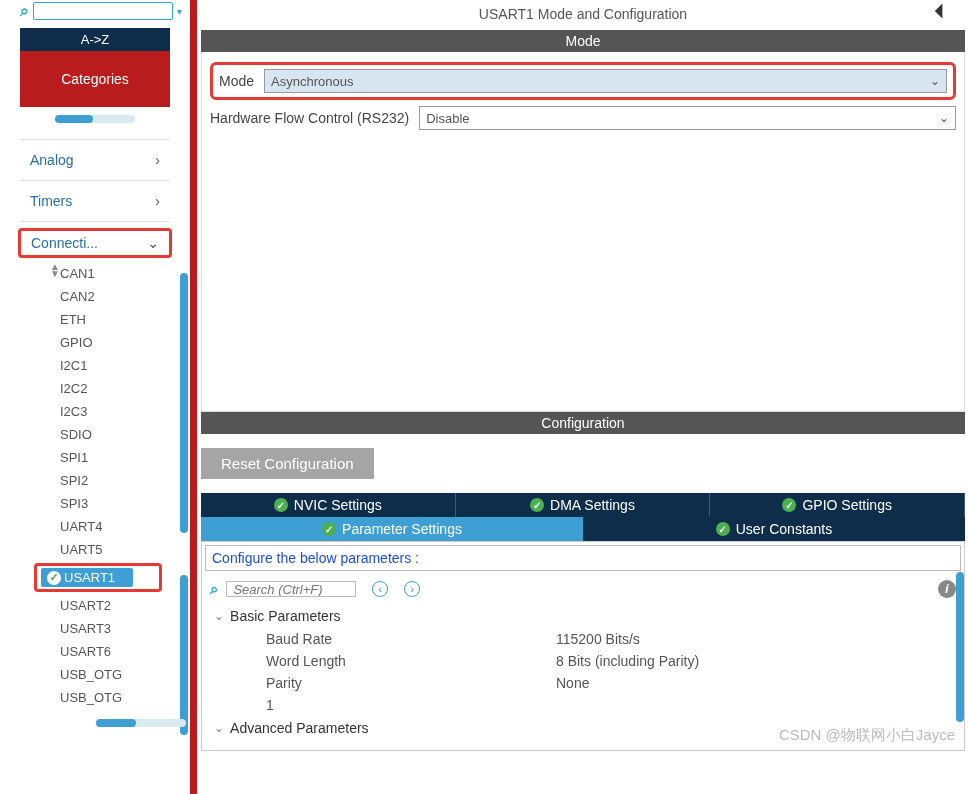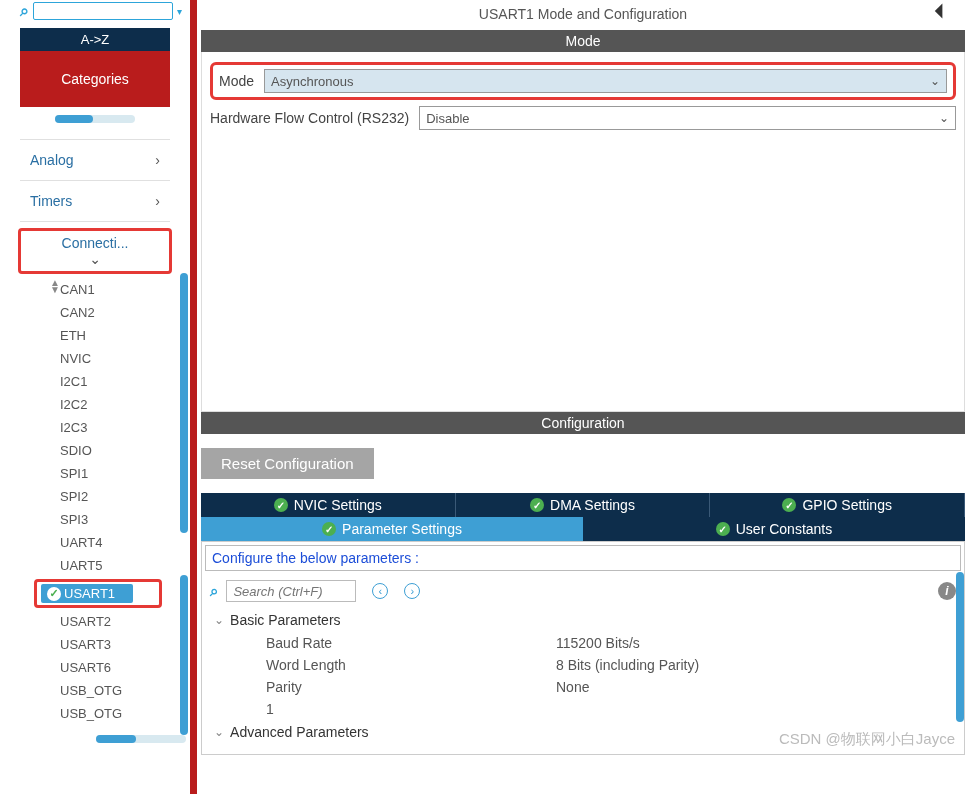--- a/index.html
+++ b/index.html
@@ -10,21 +10,21 @@
   .search-icon { color: #2da5da; font-size: 16px; font-weight: bold; }
   .search-box { flex: 1; height: 18px; border: 1px solid #2da5da; border-radius: 2px; background: #fff; }
   .chev-down-mini { color: #2da5da; font-size: 10px; }
   .tab-az { background: #0d2d4b; color: #fff; text-align: center; padding: 4px 0; font-size: 13px; margin: 0 20px; }
   .tab-cat { background: #b91c1c; color: #fff; text-align: center; padding: 20px 0; font-size: 14px; margin: 0 20px; }
   .scroll-mini { height: 8px; background: #d8e9f0; width: 80px; margin: 8px auto 10px auto; border-radius: 4px; position: relative; }
   .scroll-mini .thumb { position:absolute; left:0; top:0; height:8px; width:38px; background:#3e9fd4; border-radius:4px;}
   .sidebar-groups { flex: 1; overflow: hidden; position: relative; }
   .group-row { display: flex; align-items: center; justify-content: space-between; color: #2a6fa3; padding: 6px 30px; font-size: 14px; cursor: pointer; }
   .group-row .chev { color: #555; font-size: 14px; }
-  .group-row.is-highlighted { border: 3px solid #e53935; border-radius: 4px; margin: 0 18px; padding: 4px 10px; flex-direction: column; }
+  .group-row.is-highlighted { border: 3px solid #e53935; border-radius: 4px; margin: 0 18px; padding: 4px 10px; }
   .divider { height: 1px; background: #e0e0e0; margin: 6px 20px; }
   .periph-list { margin-top: 6px; padding-left: 56px; display: flex; flex-direction: column; gap: 4px; font-size: 13px; color: #555; position: relative; }
   .sort-icon { position:absolute; top:-1px; left:50px; color:#888; font-size:10px; line-height:7px; text-align:center;}
   .periph-item { padding: 2px 4px; cursor: pointer; white-space: nowrap; }
   .periph-item.selected { background: #3e9fd4; color: #fff; border-radius: 2px; width: 92px; padding-left: 6px; display:flex; align-items:center; gap:3px;}
   .check-icon { width: 14px; height: 14px; border-radius: 50%; background: #fff; display:inline-flex; align-items:center; justify-content:center; color:#4caf50; font-size:11px; font-weight:bold; }
   .periph-item-wrap{ border: 3px solid #e53935; border-radius:4px; margin-left:-22px; padding:2px 4px; width:128px;}
   .scroll-mini2 { height: 8px; background: #d8e9f0; width: 90px; margin: 8px 0 0 40px; border-radius: 4px; position: relative; }
   .scroll-mini2 .thumb { position:absolute; left:0; top:0; height:8px; width:40px; background:#3e9fd4; border-radius:4px;}
   .sidebar-scrollbar { position:absolute; right:2px; top:90px; width:8px; height:540px; border-radius:4px; }
@@ -47,21 +47,21 @@
   .ctab { flex: 1; text-align: center; color: #fff; padding: 4px 0; font-size: 14px; display:flex; align-items:center; justify-content:center; gap:6px; cursor:pointer;}
   .tabrow1 .ctab { background:#0d2d4b; border-right:1px solid #3a5977;}
   .tabrow2 { }
   .tabrow2 .ctab { background:#0d2d4b; }
   .tabrow2 .ctab.active { background: #3e9fd4; }
   .tick { width:14px; height:14px; border-radius:50%; background:#4caf50; color:#fff; font-size:10px; display:inline-flex; align-items:center; justify-content:center; font-weight:bold;}
   .param-area { border: 1px solid #ccc; margin-top: 0; position:relative; }
   .param-hint { border: 1px solid #bbb; margin: 3px; padding: 4px 6px; font-size: 14px; color: #1d4ed8; }
   .param-toolbar { display:flex; align-items:center; padding:6px 8px; gap:8px;}
   .param-toolbar .q { color:#2da5da; font-weight:bold; font-size:15px;}
-  .param-toolbar input { border:1px solid #bbb; height:22px; padding:0 6px; width:130px; font-style:italic; color:#a16207; font-size:13px;}
+  .param-toolbar input { border:1px solid #bbb; height:16px; padding:0 6px; width:130px; font-style:italic; color:#a16207; font-size:13px;}
   .nav-btn { color:#3e9fd4; border:1px solid #3e9fd4; border-radius:50%; width:16px; height:16px; display:inline-flex; align-items:center; justify-content:center; font-size:11px; background:#fff; cursor:pointer; margin-left:8px;}
   .info-icon { margin-left:auto; width:18px; height:18px; border-radius:50%; background:#888; color:#fff; display:inline-flex; align-items:center; justify-content:center; font-weight:bold; font-style:italic; font-size:12px; cursor:pointer;}
   .param-body { padding: 0 12px 10px 12px; font-size: 14px;}
   .param-group { display:flex; align-items:center; gap:6px; color:#333; padding:4px 0;}
   .param-group .gchev{ color:#888; font-size:12px;}
   .param-row { display:flex; padding:3px 0 3px 52px; color:#555;}
   .param-row .k{ width:290px;}
   .vscroll { position:absolute; right:0px; top:30px; width:8px; height:150px; background:#3e9fd4; border-radius:4px;}
   .watermark { position:absolute; right:10px; bottom:6px; color:#bbb; font-size:15px;}
 </style>
@@ -101,21 +101,21 @@
       <div class="group-row is-highlighted">
         <span>Connecti...</span>
         <span class="chev">⌄</span>
       </div>
 
       <div class="periph-list">
         <div class="sort-icon">▲<br>▼</div>
         <div class="periph-item">CAN1</div>
         <div class="periph-item">CAN2</div>
         <div class="periph-item">ETH</div>
-        <div class="periph-item">NVIC</div>
+        <div class="periph-item">GPIO</div>
         <div class="periph-item">I2C1</div>
         <div class="periph-item">I2C2</div>
         <div class="periph-item">I2C3</div>
         <div class="periph-item">SDIO</div>
         <div class="periph-item">SPI1</div>
         <div class="periph-item">SPI2</div>
         <div class="periph-item">SPI3</div>
         <div class="periph-item">UART4</div>
         <div class="periph-item">UART5</div>
         <div class="periph-item-wrap">

